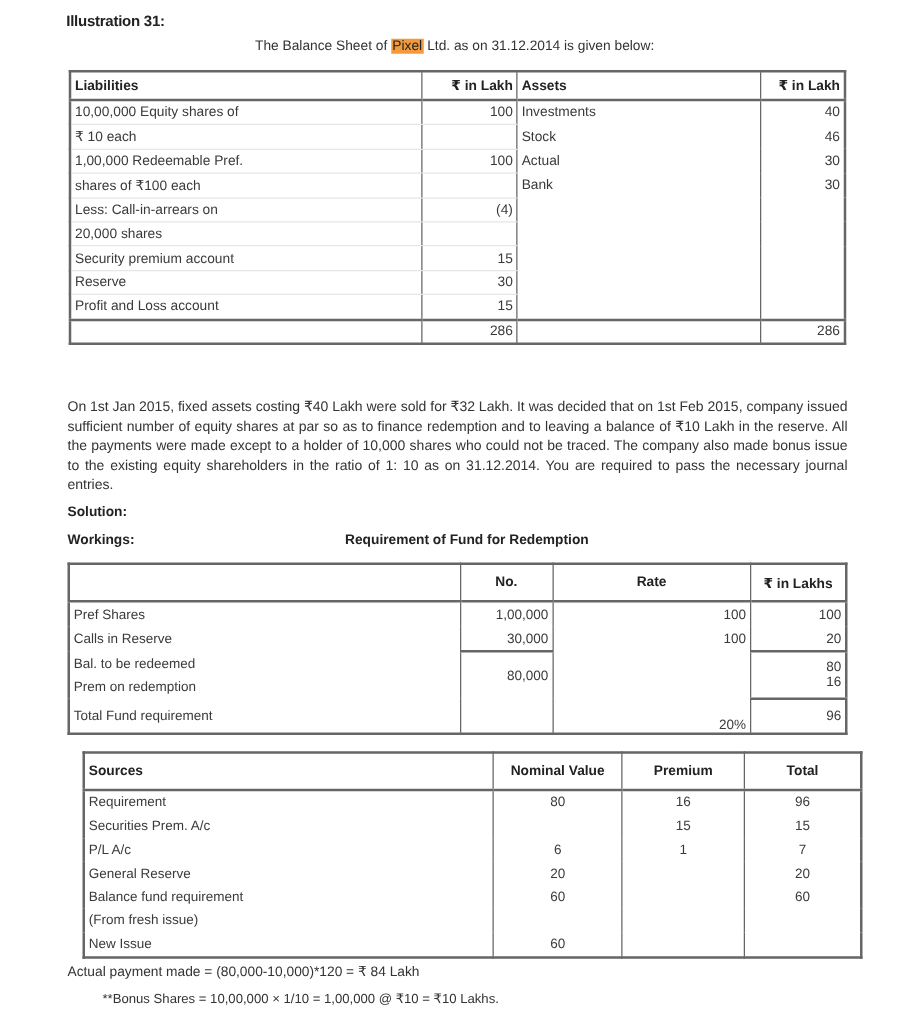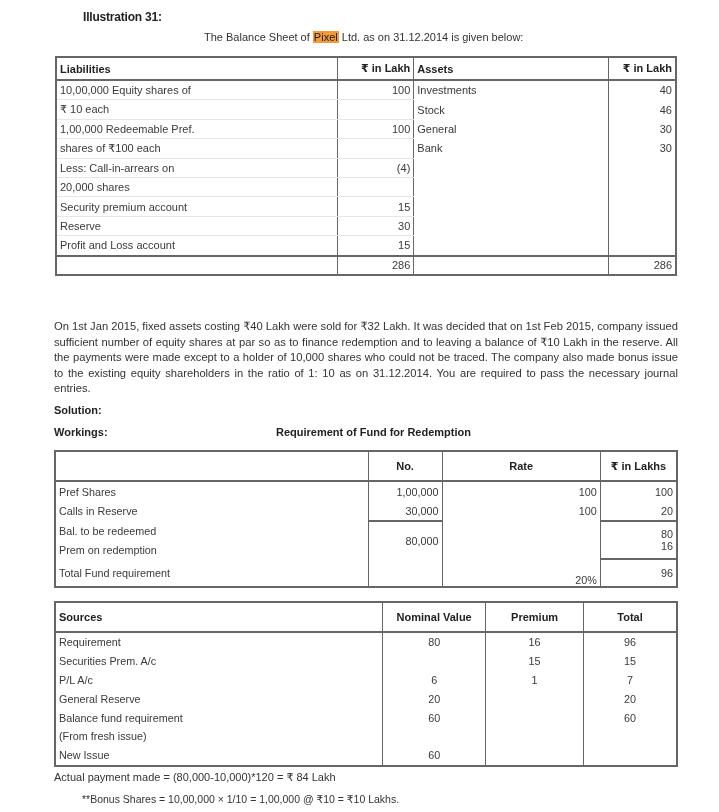--- a/index.html
+++ b/index.html
@@ -2,21 +2,21 @@
 <html><head>
 <meta charset="utf-8">
 <style>
   html, body { margin: 0; padding: 0; background: #ffffff; }
   body {
     width: 719px; height: 812px; position: relative; overflow: hidden;
     font-family: "Liberation Sans", "DejaVu Sans", sans-serif;
     color: #333333; font-size: 11px;
   }
   .abs { position: absolute; }
-  .title { left: 53px; top: 10px; font-size: 12px; font-weight: bold; color: #222; letter-spacing: -0.2px; margin-left: 30px; }
+  .title { left: 53px; top: 10px; font-size: 12px; font-weight: bold; color: #222; letter-spacing: -0.2px; }
   .subtitle { left: 204px; top: 31px; font-size: 11px; color: #333; }
   .hl { background: #f39a3c; color: #222; padding: 0 1px; margin-top: 15px; }
   table { border-collapse: collapse; position: absolute; }
   td, th { padding: 0 3px; font-weight: normal; color: #3a3a3a; }
   th { font-weight: bold; color: #222; font-size: 11px; }
 
   
   #bs { left: 55px; top: 56px; width: 622px; border: 2px solid #666; }
   #bs th { height: 21px; border: 1px solid #666; border-bottom: 2px solid #666; text-align: center; }
   #bs td { height: 18.4px; font-size: 11px; vertical-align: middle; }
@@ -36,21 +36,21 @@
   
   #fund { left: 54px; top: 450px; width: 624px; border: 2px solid #666; }
   #fund th { height: 28px; border: 1px solid #666; border-bottom: 2px solid #666; }
   #fund td { font-size: 10.8px; height: 19px; }
   #fund .f1 { width: 305px; text-align: left; border-right: 1px solid #666; }
   #fund .f2 { width: 67px; text-align: right; border-right: 1px solid #666; }
   #fund .f3 { width: 151px; text-align: right; border-right: 1px solid #666; }
   #fund .f4 { width: 69px; text-align: right; }
 
   
-  #src { left: 54px; top: 601px; width: 624px; border: 2px solid #666; }
+  #src { left: 66px; top: 601px; width: 624px; border: 2px solid #666; }
   #src th { height: 28px; border: 1px solid #666; border-bottom: 2px solid #666; text-align: center; }
   #src td { font-size: 10.8px; height: 18.8px; }
   #src .s1 { width: 317px; text-align: left; border-right: 1px solid #666; }
   #src .s2 { width: 95px; text-align: center; border-right: 1px solid #666; }
   #src .s3 { width: 90px; text-align: center; border-right: 1px solid #666; }
   #src .s4 { width: 85px; text-align: center; }
 
   .note1 { left: 54px; top: 771px; font-size: 11px; color: #333; }
   .note2 { left: 82px; top: 793px; font-size: 10.5px; color: #333; }
 </style>
@@ -78,21 +78,21 @@
     </tr>
     <tr class="grid">
       <td class="c1">₹ 10 each</td>
       <td class="c2"></td>
       <td class="c3">Stock</td>
       <td class="c4">46</td>
     </tr>
     <tr class="grid">
       <td class="c1">1,00,000 Redeemable Pref.</td>
       <td class="c2">100</td>
-      <td class="c3">General</td>
+      <td class="c3">Actual</td>
       <td class="c4">30</td>
     </tr>
     <tr class="grid">
       <td class="c1">shares of ₹100 each</td>
       <td class="c2"></td>
       <td class="c3">Bank</td>
       <td class="c4">30</td>
     </tr>
     <tr class="grid">
       <td class="c1">Less: Call-in-arrears on</td>

